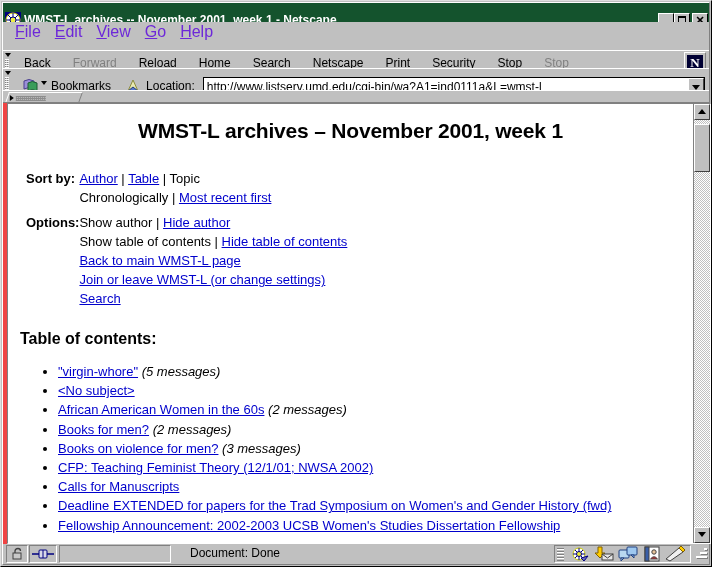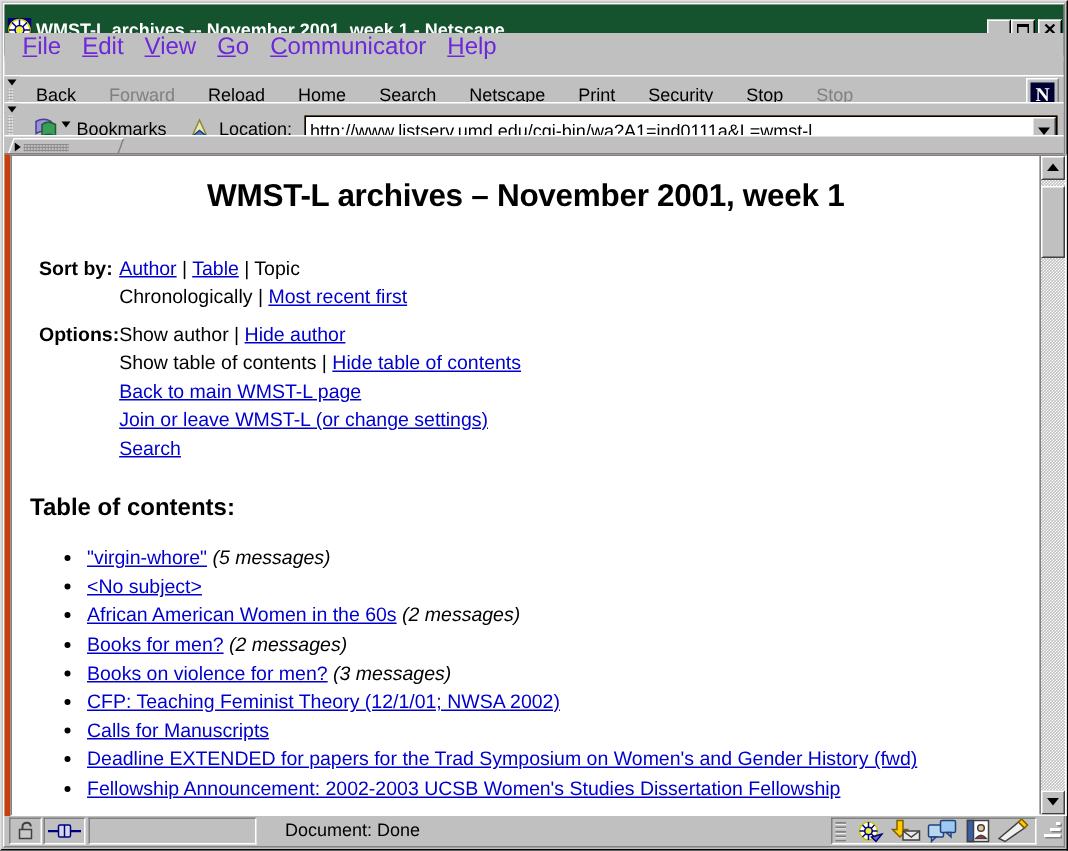--- a/index.html
+++ b/index.html
@@ -291,21 +291,21 @@
       linear-gradient(to bottom, #808080 50%, transparent 50%);
     background-size: 2px 2px;
     opacity: .8;
   }
 
   
   #contentwrap {
     position: absolute;
     left: 2px; top: 102px; right: 2px;
     height: 441px;
-    background: #c2410c;
+    background: #ef4444;
     box-sizing: border-box;
     display: flex;
   }
   #contentframe {
     position: absolute;
     left: 4px; top: 0px;
     width: 704px; height: 441px;
     border-top: 1px solid #808080;
     border-left: 1px solid #808080;
     border-right: 1px solid #fff;
@@ -557,21 +557,20 @@
           <span class="tb-close-x">✕</span>
         </span>
    </span>
  </div>
 
  <div id="menubar">
    <span class="menu-item"><u>F</u>ile</span>
    <span class="menu-item"><u>E</u>dit</span>
    <span class="menu-item"><u>V</u>iew</span>
    <span class="menu-item"><u>G</u>o</span>
-   <span class="menu-item"><u>C</u>ommunicator</span>
    <span class="menu-item"><u>H</u>elp</span>
  </div>
 
  <div class="toolrow" id="navrow">
    <span class="grabber">
      <i class="arrow"></i>
         <i class="dots"></i>
    </span>
    <span class="navbtn">Back</span>
    <span class="navbtn disabled">Forward</span>

